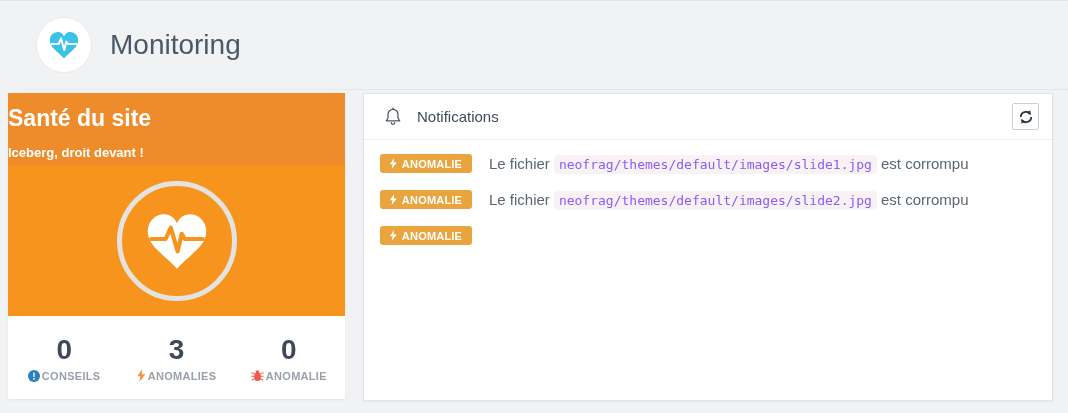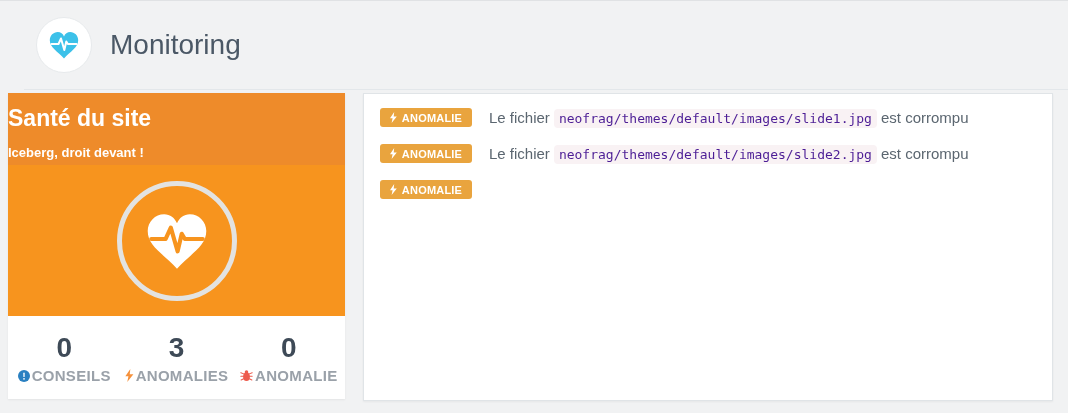--- a/index.html
+++ b/index.html
@@ -59,21 +59,21 @@
     display:flex; align-items:center; justify-content:center;
   }
   .health-stats {
     flex:1; background:#fff;
     display:flex; align-items:center;
   }
   .stat { flex:1; text-align:center; padding-top:2px; }
   .stat-value { font-size:28px; font-weight:700; color:#3e4a57; line-height:1.1; }
   .stat-label {
     margin-top:4px;
-    font-size:15px; font-weight:700; color:#9aa1a9;
+    font-size:11px; font-weight:700; color:#9aa1a9;
     letter-spacing:0.3px;
     display:flex; align-items:center; justify-content:center; gap:2px;
   }
 
   
   .notif-card {
     position:absolute; left:363px; top:92px;
     width:690px; height:308px;
     background:#fff;
     border:1px solid #e0e4e7;
@@ -103,21 +103,21 @@
     width:92px; height:19px;
     background:#e9a43e; border-radius:3px;
     color:#fff; font-size:11px; font-weight:700; letter-spacing:0.2px;
     display:flex; align-items:center; justify-content:center; gap:5px;
     flex:0 0 auto;
     text-align:right;
   }
   .notif-msg { margin-left:17px; font-size:15px; color:#5b6670; white-space:nowrap; }
   .notif-msg code {
     font-family:"DejaVu Sans Mono", monospace;
-    font-size:13px; color:#4c1d95; background:#f9f2f4;
+    font-size:13px; color:#8b5cf6; background:#f9f2f4;
     padding:2px 5px; border-radius:4px; margin:0 4px;
   }
 
   svg { display:block; }
 </style>
 </head>
 <body>
 
 <div class="screen">
 
@@ -190,20 +190,40 @@
               <ellipse cx="8" cy="9.6" rx="4.2" ry="5.2" fill="#ed5b4d"></ellipse>
             </svg>
           </span>
           <span>ANOMALIE</span>
         </div>
       </div>
     </div>
   </section>
 
   <section class="notif-card">
+    <div class="notif-head">
+      <span>
+        <svg width="18" height="19" viewBox="0 0 20 21">
+          <path d="M10 2.5 C6.9 2.5 4.5 4.9 4.5 8 L4.5 12.2 L2.6 15.4 L17.4 15.4 L15.5 12.2 L15.5 8 C15.5 4.9 13.1 2.5 10 2.5 Z" fill="none" stroke="#4a5866" stroke-width="1.4" stroke-linejoin="round"></path>
+          <path d="M8 17.2 a2 2 0 0 0 4 0" fill="none" stroke="#4a5866" stroke-width="1.4" stroke-linecap="round"></path>
+          <line x1="10" y1="1.2" x2="10" y2="2.5" stroke="#4a5866" stroke-width="1.4" stroke-linecap="round"></line>
+        </svg>
+      </span>
+      <span class="notif-title">Notifications</span>
+      <button class="refresh-button">
+        <span>
+          <svg width="14" height="14" viewBox="0 0 16 16">
+            <path d="M14 8a6 6 0 0 1-10.9 3.4" fill="none" stroke="currentColor" stroke-width="2.1"></path>
+            <path d="M2 8a6 6 0 0 1 10.9-3.4" fill="none" stroke="currentColor" stroke-width="2.1"></path>
+            <polygon points="13.1,0.4 13.4,5.8 8.8,3.2" fill="currentColor"></polygon>
+            <polygon points="2.9,15.6 2.6,10.2 7.2,12.8" fill="currentColor"></polygon>
+          </svg>
+        </span>
+      </button>
+    </div>
     <div class="notif-body">
 
       <div class="notif-row">
         <span class="anomalie-badge">
           <span>
             <svg width="7" height="11" viewBox="0 0 7 11">
               <polygon points="4.2,0 0,6.2 2.6,6.2 1.6,11 6.8,4.4 3.7,4.4" fill="#ffffff"></polygon>
             </svg>
           </span>
           <span>ANOMALIE</span>

